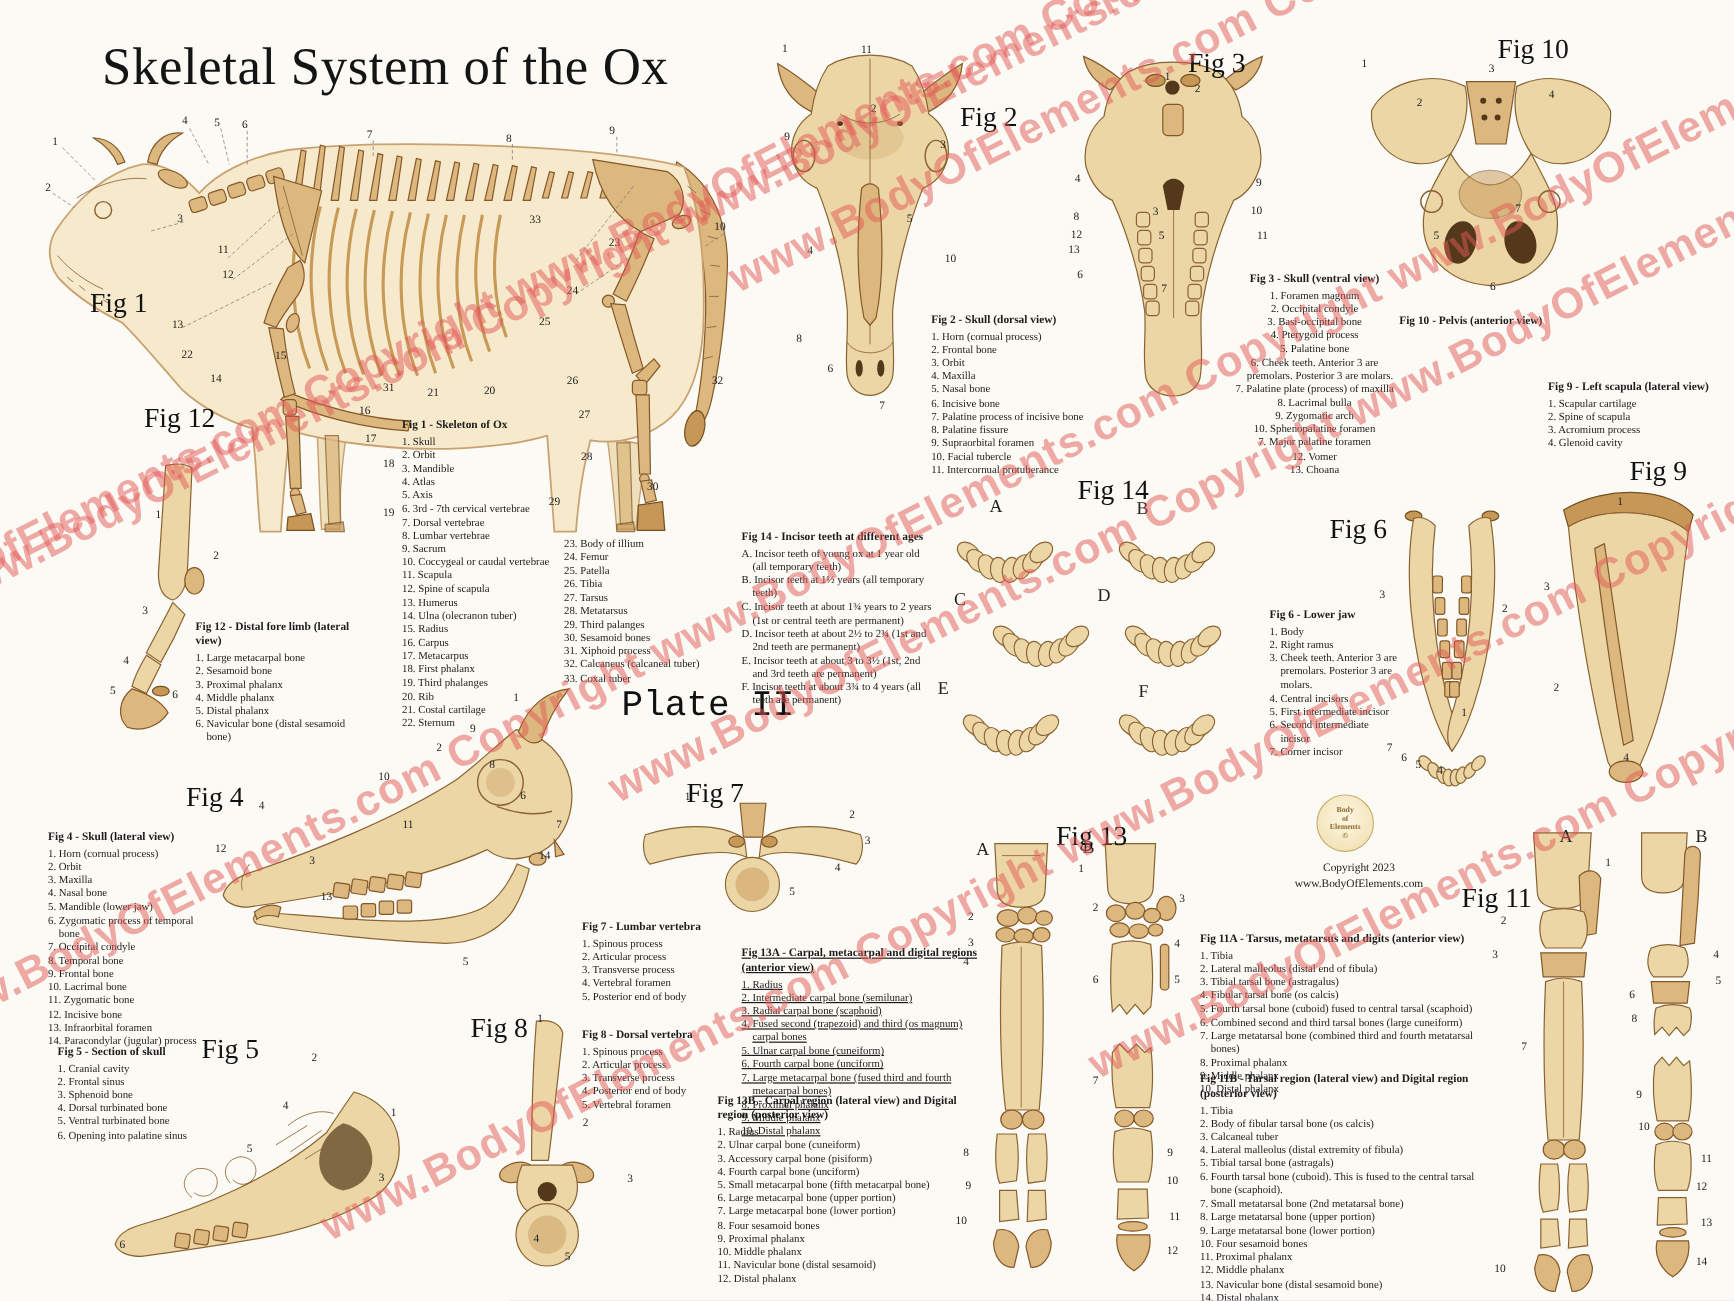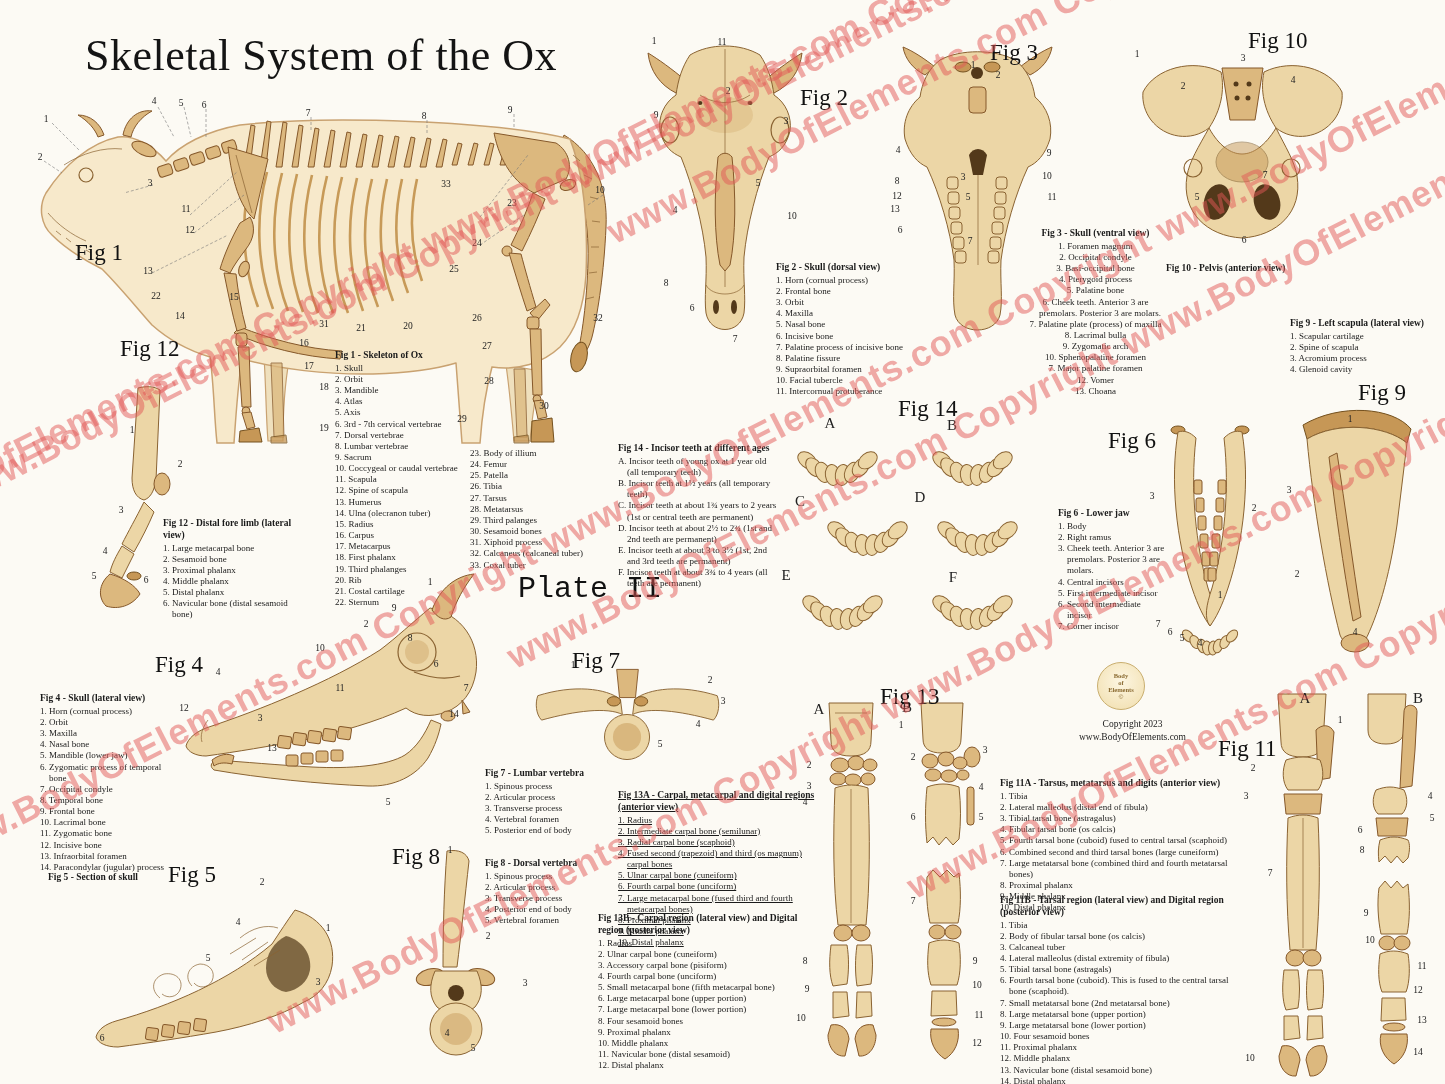--- a/index.html
+++ b/index.html
@@ -579,20 +579,28 @@
   <span class="callout" style="left: 172px; top: 2px;">2</span>
       <span class="callout" style="left: 238px; top: 48px;">1</span>
       <span class="callout" style="left: 148px; top: 42px;">4</span>
       <span class="callout" style="left: 228px; top: 102px;">3</span>
       <span class="callout" style="left: 118px; top: 78px;">5</span>
       <span class="callout" style="left: 12px; top: 158px;">6</span>
     </div>
   <div class="fig-label" style="left:168px;top:862px;">Fig 5</div>
   <div class="legend" style="left:48px;top:860px;width:120px;margin-top:12px;">
     <div class="legend-title">Fig 5 - Section of skull</div>
+    <div>
+        <div class="legend-line">1. Cranial cavity</div>
+        <div class="legend-line">2. Frontal sinus</div>
+        <div class="legend-line">3. Sphenoid bone</div>
+        <div class="legend-line">4. Dorsal turbinated bone</div>
+        <div class="legend-line">5. Ventral turbinated bone</div>
+        <div class="legend-line">6. Opening into palatine sinus</div>
+      </div>
   </div>
 
   <div class="fig-art" style="left:520px;top:660px;width:215px;height:108px;">
     <svg viewBox="0 0 215 115">
       <path class="b1" d="M12 38 C50 26 85 30 100 42 L102 58 C86 50 52 54 16 64 C10 58 9 46 12 38 Z"></path>
       <path class="b1" d="M203 38 C165 26 130 30 115 42 L113 58 C129 50 163 54 199 64 C205 58 206 46 203 38 Z"></path>
       <path class="b2" d="M96 10 L119 10 L116 40 L99 40 Z"></path>
       <ellipse class="b3" cx="93" cy="44" rx="7" ry="5"></ellipse>
       <ellipse class="b3" cx="122" cy="44" rx="7" ry="5"></ellipse>
       <circle class="b1" cx="107" cy="82" r="24"></circle>

